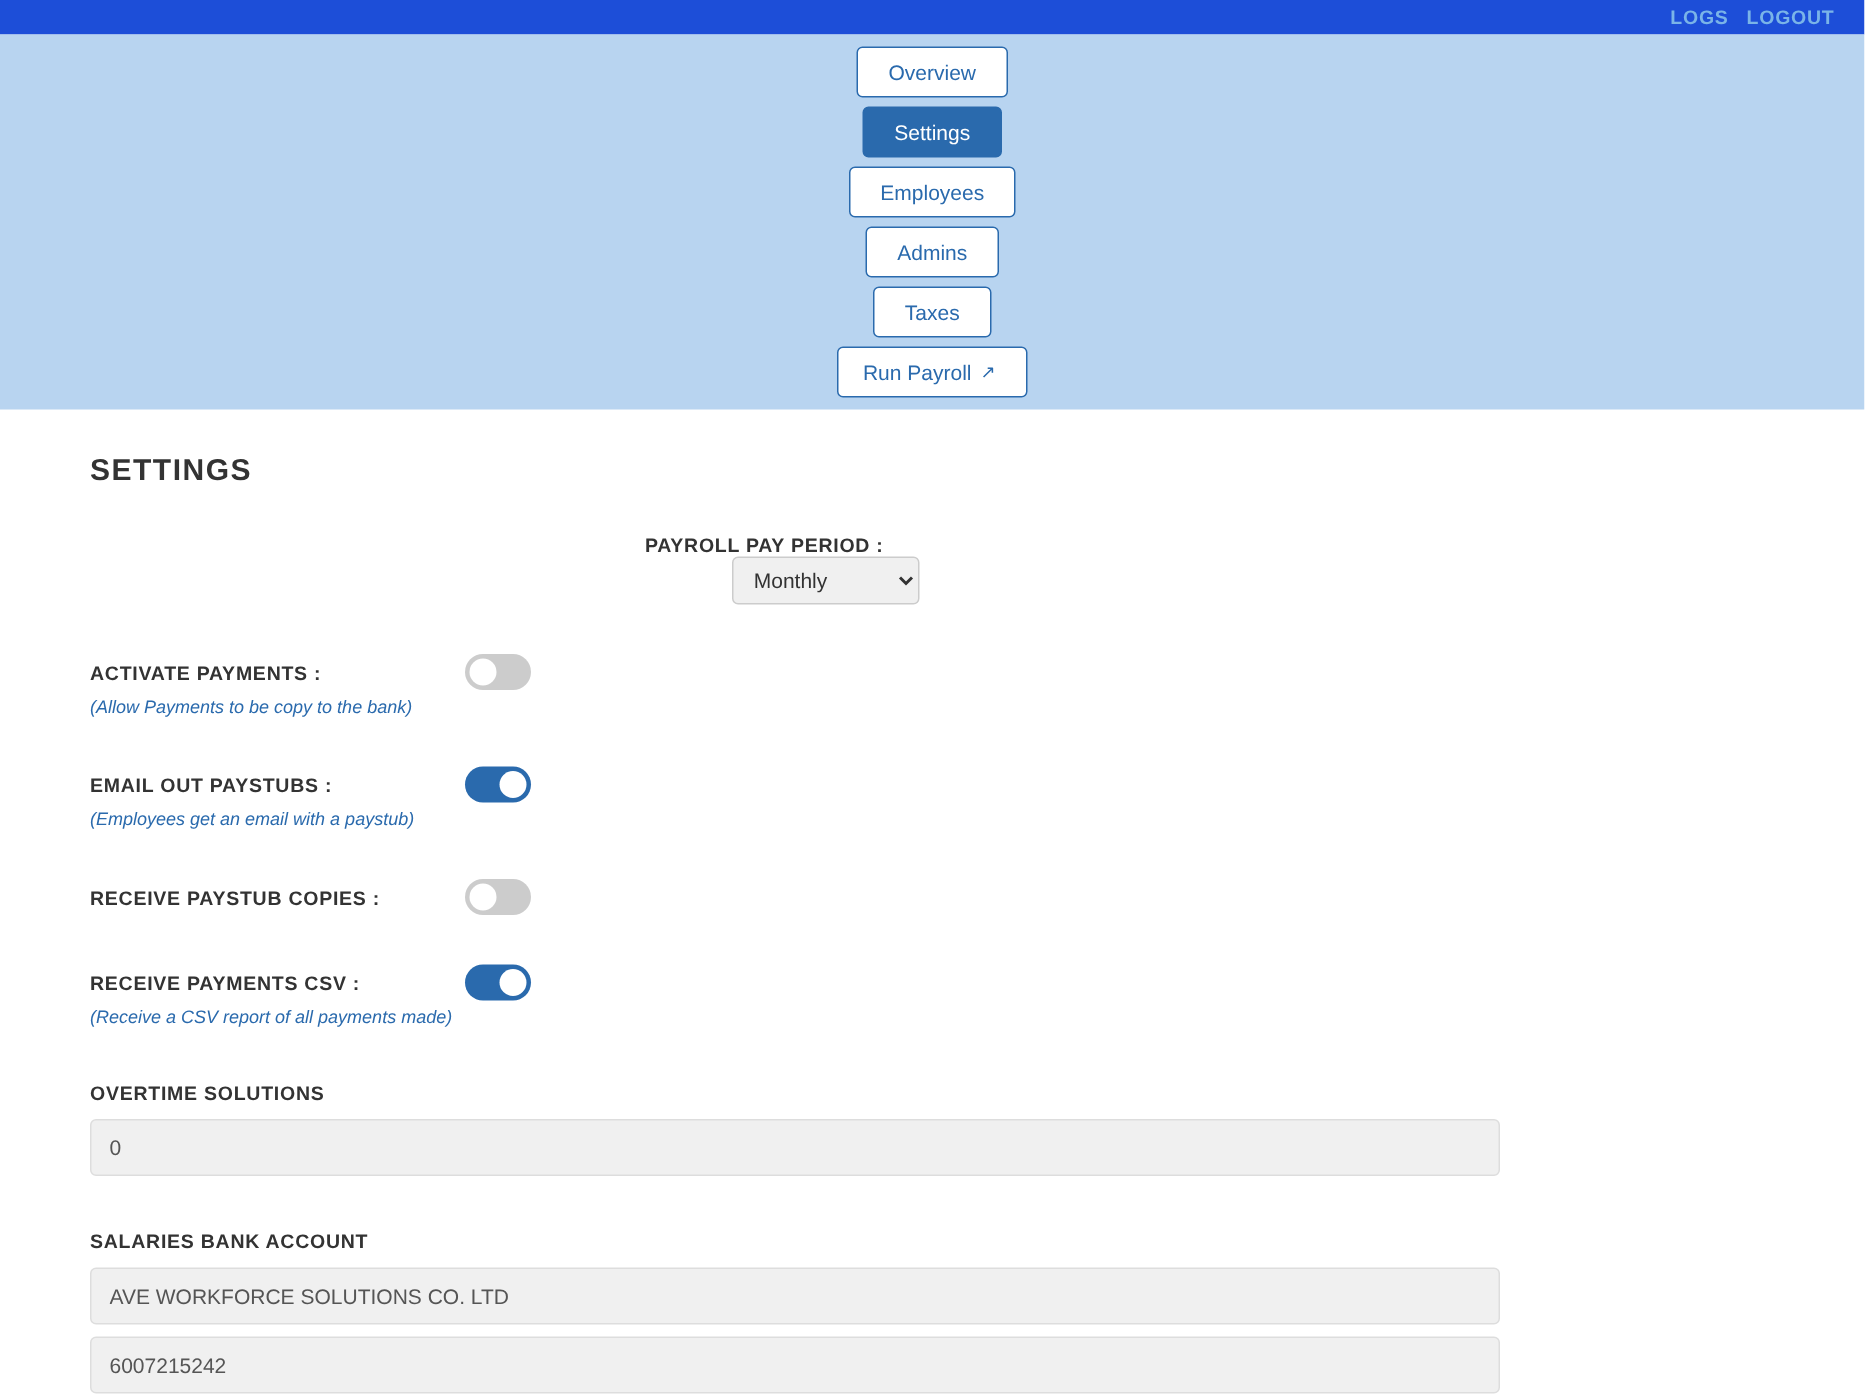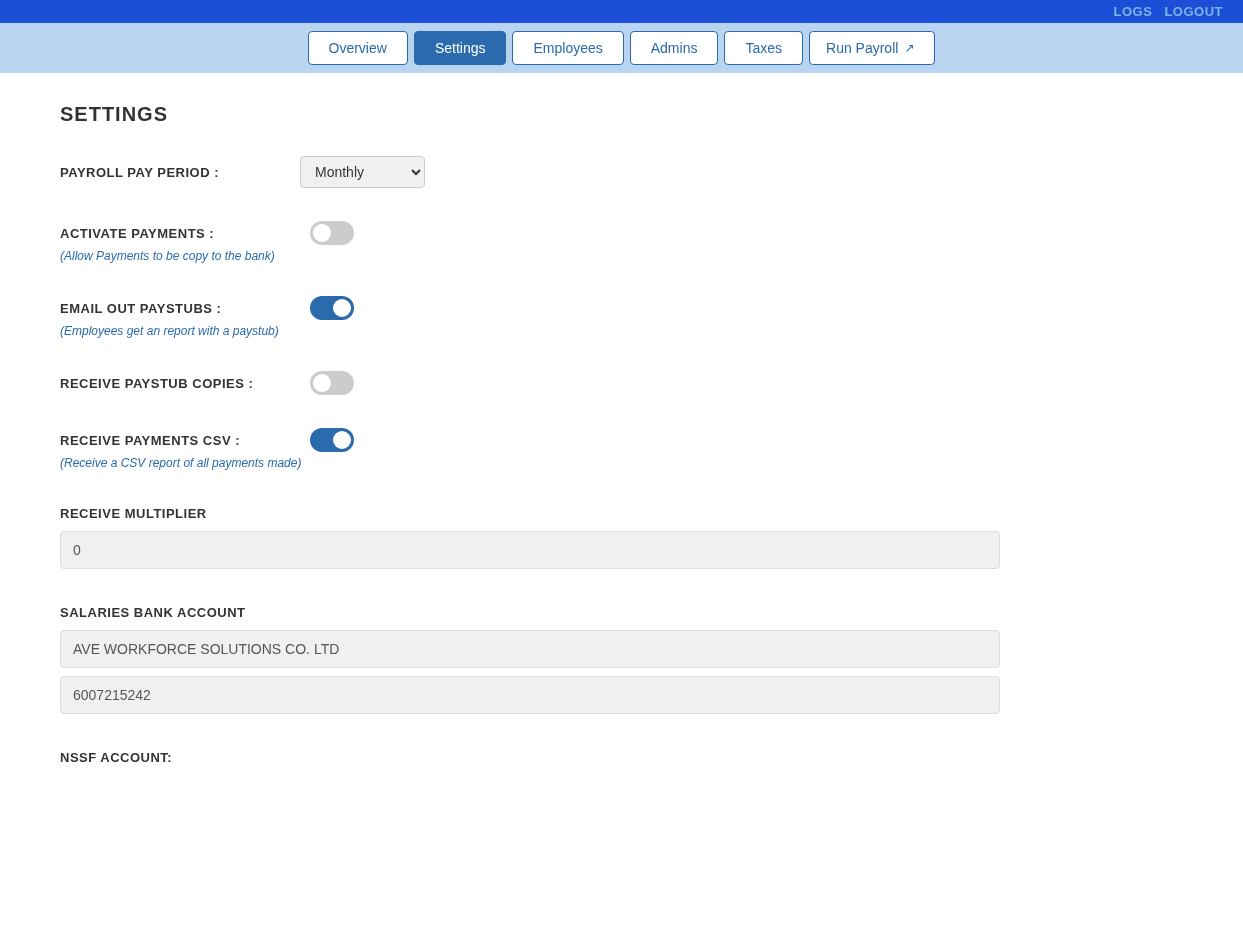--- a/index.html
+++ b/index.html
@@ -23,20 +23,21 @@
     }
 
     
     .nav-tabs {
       background: #b8d4f0;
       display: flex;
       justify-content: center;
       align-items: center;
       padding: 8px 0;
       gap: 6px;
+      flex-direction: column;
     }
     .nav-tab {
       padding: 8px 20px;
       border: 1.5px solid #2a6aad;
       border-radius: 4px;
       background: #fff;
       color: #2a6aad;
       font-size: 14px;
       cursor: pointer;
       font-family: Arial, sans-serif;
@@ -189,21 +190,21 @@
   <button class="nav-tab">Taxes</button>
   <button class="nav-tab run-payroll">
     <span>Run Payroll</span>
     <span style="font-size:12px;">↗</span>
   </button>
 </div>
 
 <div class="main-content">
   <h1 class="page-title">SETTINGS</h1>
 
-  <div class="form-row" style="margin-bottom: 32px;">
+  <div class="form-row" style="margin-bottom: 32px; flex-direction: column;">
     <span class="form-label">PAYROLL PAY PERIOD :</span>
     <select class="period-select">
       <option value="Monthly">Monthly</option>
       <option value="Weekly">Weekly</option>
       <option value="Bi-Weekly">Bi-Weekly</option>
     </select>
   </div>
 
   <div class="toggle-row">
     <div class="row-main">
@@ -217,21 +218,21 @@
   </div>
 
   <div class="toggle-row">
     <div class="row-main">
       <span class="form-label">EMAIL OUT PAYSTUBS :</span>
       <label class="toggle">
         <input type="checkbox" checked="" style="">
         <span class="toggle-slider"></span>
       </label>
     </div>
-    <div class="form-sublabel">(Employees get an report with a paystub)</div>
+    <div class="form-sublabel">(Employees get an email with a paystub)</div>
   </div>
 
   <div class="toggle-row">
     <div class="row-main">
       <span class="form-label">RECEIVE PAYSTUB COPIES :</span>
       <label class="toggle">
         <input type="checkbox" style="">
         <span class="toggle-slider"></span>
       </label>
     </div>
@@ -242,21 +243,21 @@
       <span class="form-label">RECEIVE PAYMENTS CSV :</span>
       <label class="toggle">
         <input type="checkbox" checked="" style="">
         <span class="toggle-slider"></span>
       </label>
     </div>
     <div class="form-sublabel">(Receive a CSV report of all payments made)</div>
   </div>
 
   <div class="section-block">
-    <div class="section-label">RECEIVE MULTIPLIER</div>
+    <div class="section-label">OVERTIME SOLUTIONS</div>
     <input type="text" class="text-input" value="0" style="">
   </div>
 
   <div class="section-block">
     <div class="section-label">SALARIES BANK ACCOUNT</div>
     <input type="text" class="text-input" value="AVE WORKFORCE SOLUTIONS CO. LTD" style="">
     <input type="text" class="text-input" value="6007215242" style="">
   </div>
 
 

